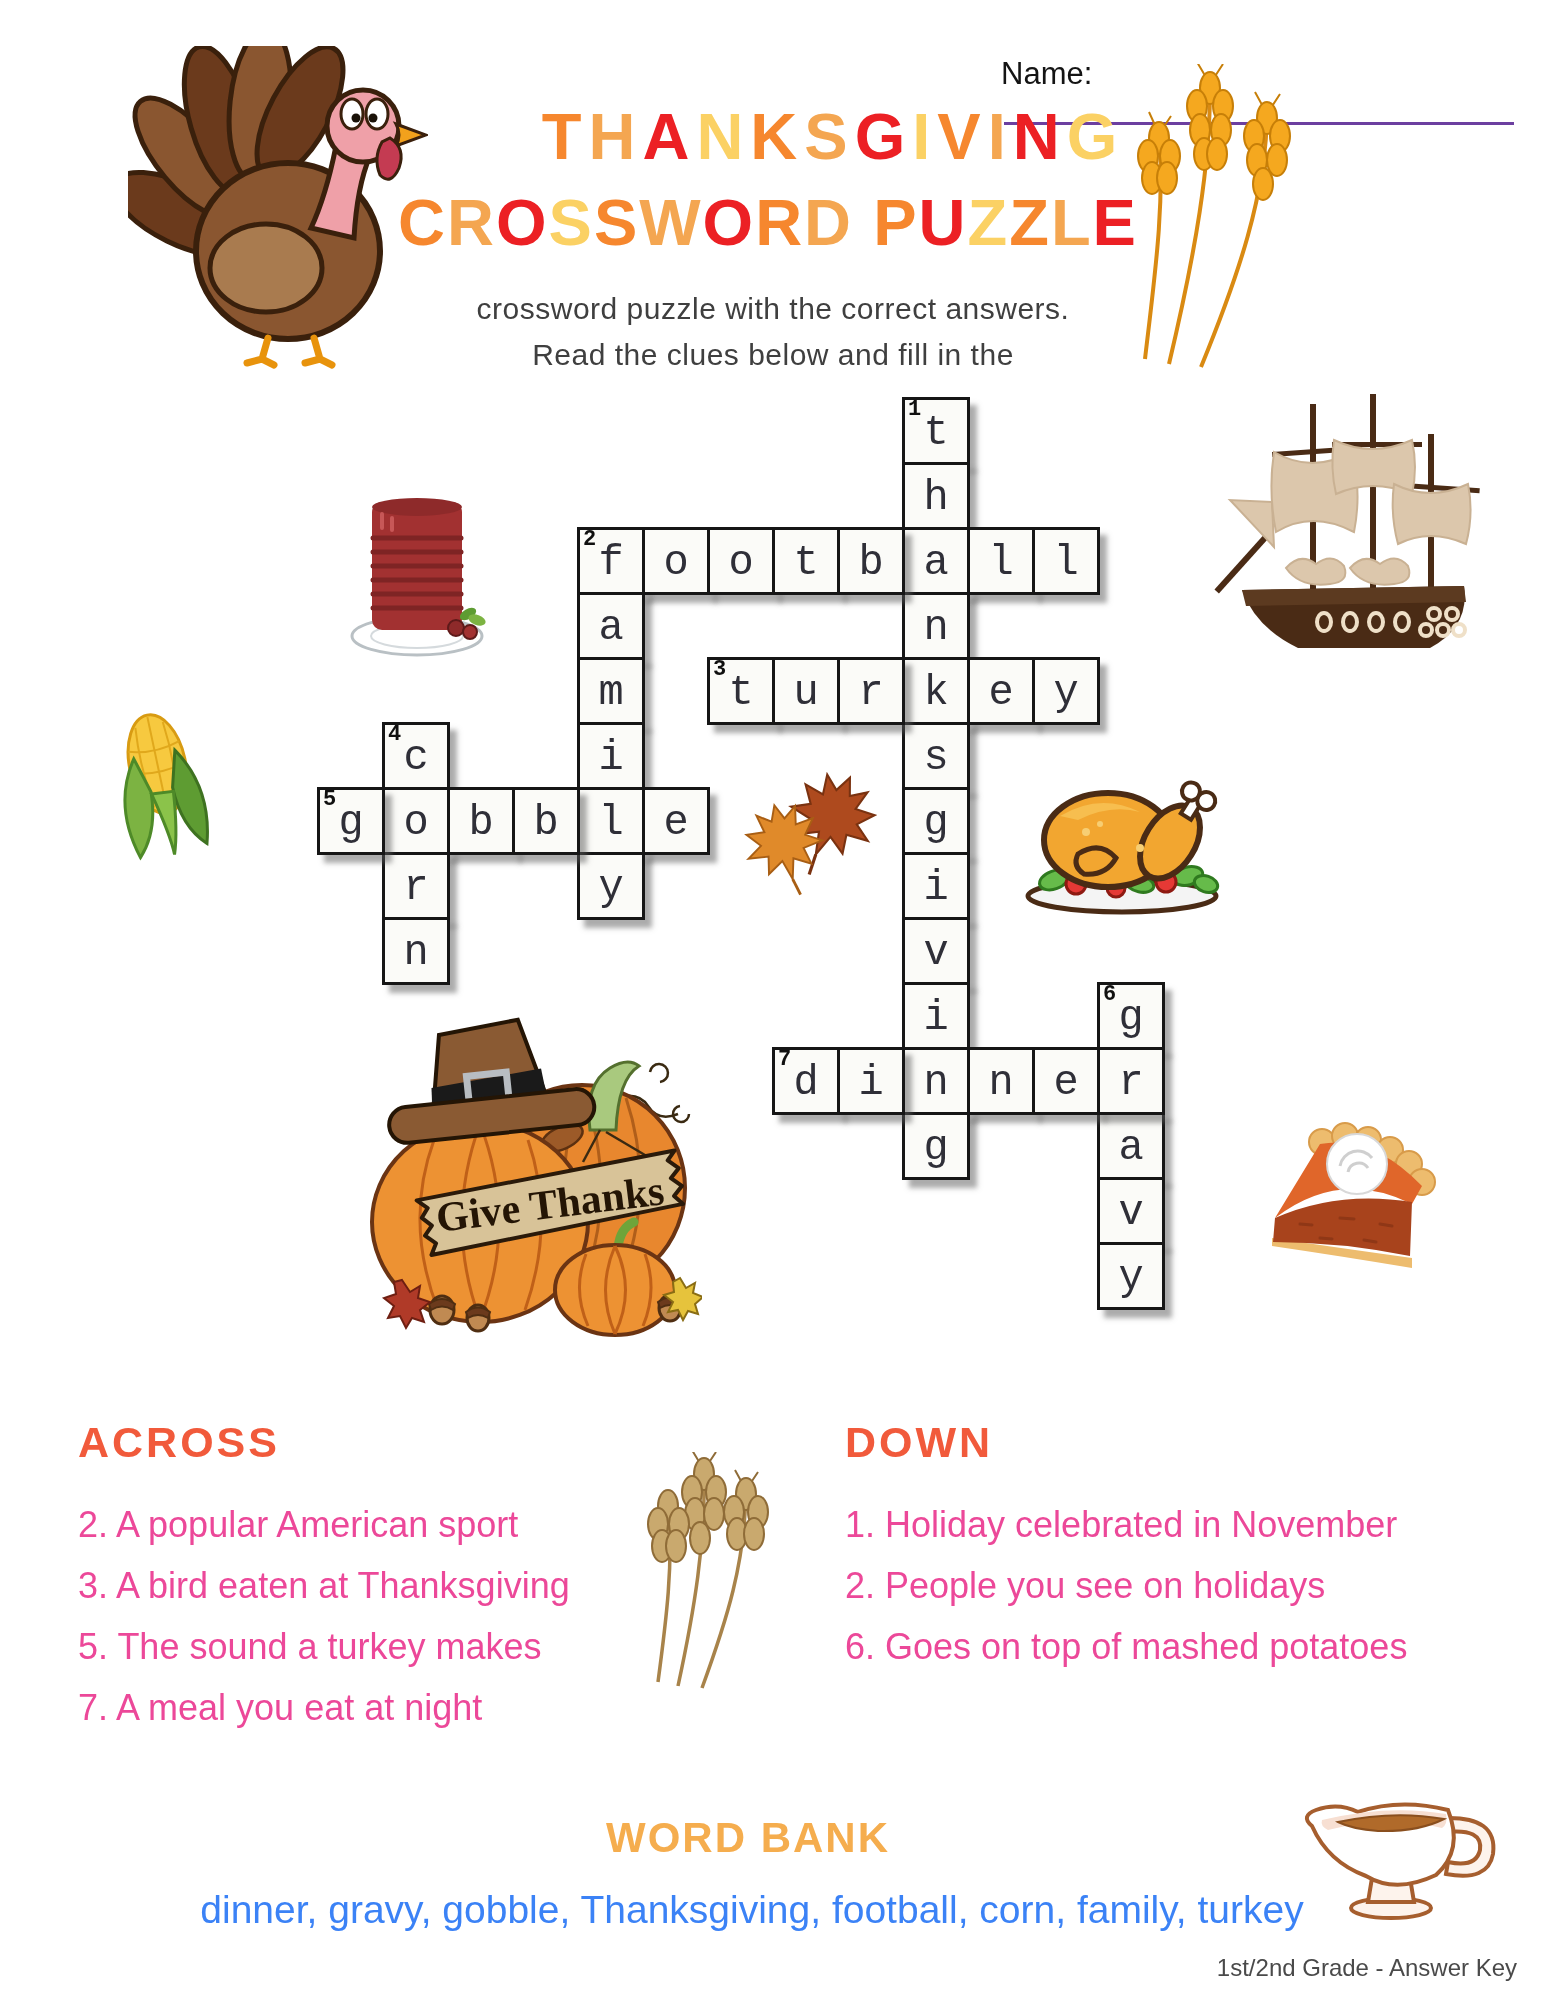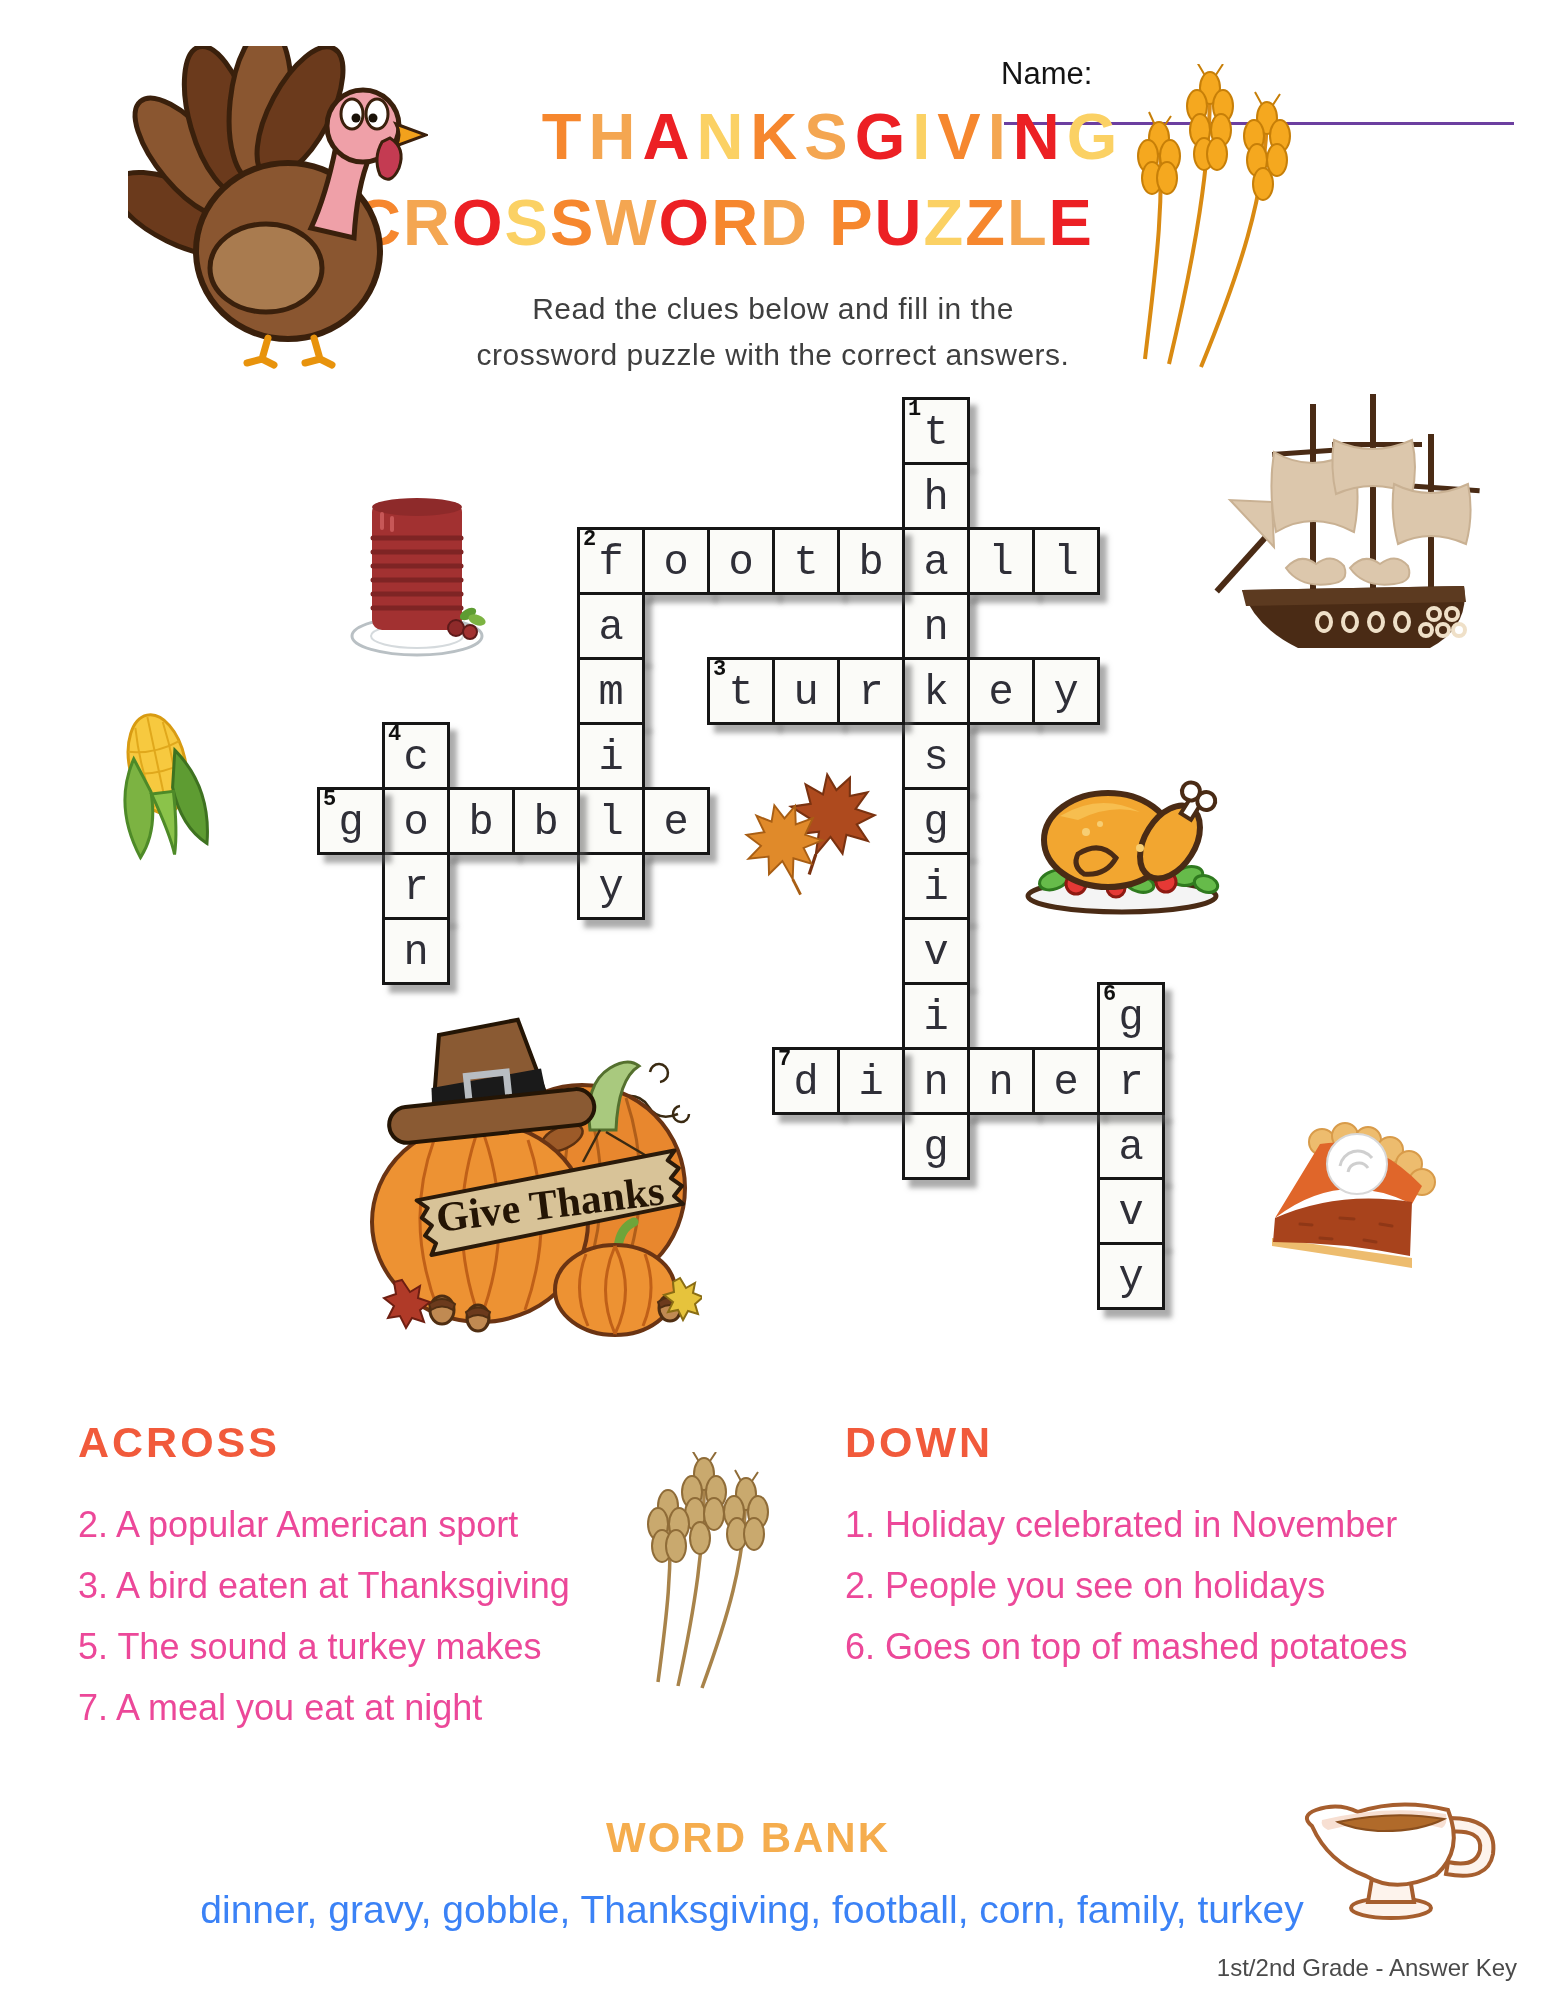--- a/index.html
+++ b/index.html
@@ -7,21 +7,21 @@
         font-family:"Liberation Sans",sans-serif;border-radius:26px;}
   .abs{position:absolute;}
 
   
   .name-label{position:absolute;left:1001px;top:56px;font-size:31px;color:#141414;}
   .name-line{position:absolute;left:1004px;top:122px;width:510px;height:3px;background:#6C3FA0;}
 
   
   .title-line{position:absolute;transform:translateX(-50%);font-weight:800;white-space:pre;line-height:1;text-align:right;}
   #title1{left:833px;top:104px;font-size:65px;letter-spacing:7px;}
-  #title2{left:724px;top:190px;font-size:65px;letter-spacing:2px;}
+  #title2{left:768px;top:190px;font-size:65px;letter-spacing:2px;}
 
   .instructions{position:absolute;left:773px;top:286px;transform:translateX(-50%);
      font-size:30px;line-height:46px;color:#3F3F3F;text-align:center;letter-spacing:.5px;white-space:nowrap;}
 
   
   #grid{position:absolute;left:317px;top:397px;width:915px;height:915px;}
   .cw-cell{position:absolute;width:68px;height:68px;box-sizing:border-box;background:#FBFBF8;
      border:3px solid #161616;box-shadow:7px 8px 5px rgba(90,90,90,.5);
      display:flex;align-items:center;justify-content:center;}
   .cw-letter{font-family:"Liberation Mono","DejaVu Sans Mono",monospace;font-size:42px;color:#2F2F38;margin-top:3px;}
@@ -47,22 +47,22 @@
 
 <div id="page">
 
   <div class="name-label">Name:</div>
   <div class="name-line"></div>
 
   <div class="title-line" id="title1"><span style="color: rgb(246, 135, 46);">T</span><span style="color: rgb(244, 166, 81);">H</span><span style="color: rgb(236, 32, 36);">A</span><span style="color: rgb(251, 209, 100);">N</span><span style="color: rgb(246, 135, 46);">K</span><span style="color: rgb(244, 166, 81);">S</span><span style="color: rgb(236, 32, 36);">G</span><span style="color: rgb(251, 209, 100);">I</span><span style="color: rgb(246, 135, 46);">V</span><span style="color: rgb(244, 166, 81);">I</span><span style="color: rgb(236, 32, 36);">N</span><span style="color: rgb(251, 209, 100);">G</span></div>
   <div class="title-line" id="title2"><span style="color: rgb(246, 135, 46);">C</span><span style="color: rgb(244, 166, 81);">R</span><span style="color: rgb(236, 32, 36);">O</span><span style="color: rgb(251, 209, 100);">S</span><span style="color: rgb(246, 135, 46);">S</span><span style="color: rgb(244, 166, 81);">W</span><span style="color: rgb(236, 32, 36);">O</span><span style="color: rgb(246, 135, 46);">R</span><span style="color: rgb(244, 166, 81);">D</span><span> </span><span style="color: rgb(246, 135, 46);">P</span><span style="color: rgb(236, 32, 36);">U</span><span style="color: rgb(251, 209, 100);">Z</span><span style="color: rgb(246, 135, 46);">Z</span><span style="color: rgb(244, 166, 81);">L</span><span style="color: rgb(236, 32, 36);">E</span></div>
 
   <div class="instructions">
+    <div>crossword puzzle with the correct answers.</div>
     <div>Read the clues below and fill in the</div>
-    <div>crossword puzzle with the correct answers.</div>
   </div>
 
   <svg class="abs" style="left:128px;top:46px" width="300" height="325" viewBox="0 0 300 325">
     <g stroke="#3A200C" stroke-width="5">
       <ellipse cx="52" cy="168" rx="30" ry="72" fill="#6B3A1C" transform="rotate(-64 52 168)"></ellipse>
       <ellipse cx="60" cy="112" rx="30" ry="74" fill="#8A5630" transform="rotate(-40 60 112)"></ellipse>
       <ellipse cx="92" cy="74" rx="30" ry="76" fill="#6B3A1C" transform="rotate(-16 92 74)"></ellipse>
       <ellipse cx="132" cy="58" rx="30" ry="76" fill="#8A5630" transform="rotate(6 132 58)"></ellipse>
       <ellipse cx="172" cy="66" rx="30" ry="72" fill="#6B3A1C" transform="rotate(28 172 66)"></ellipse>
     </g>

